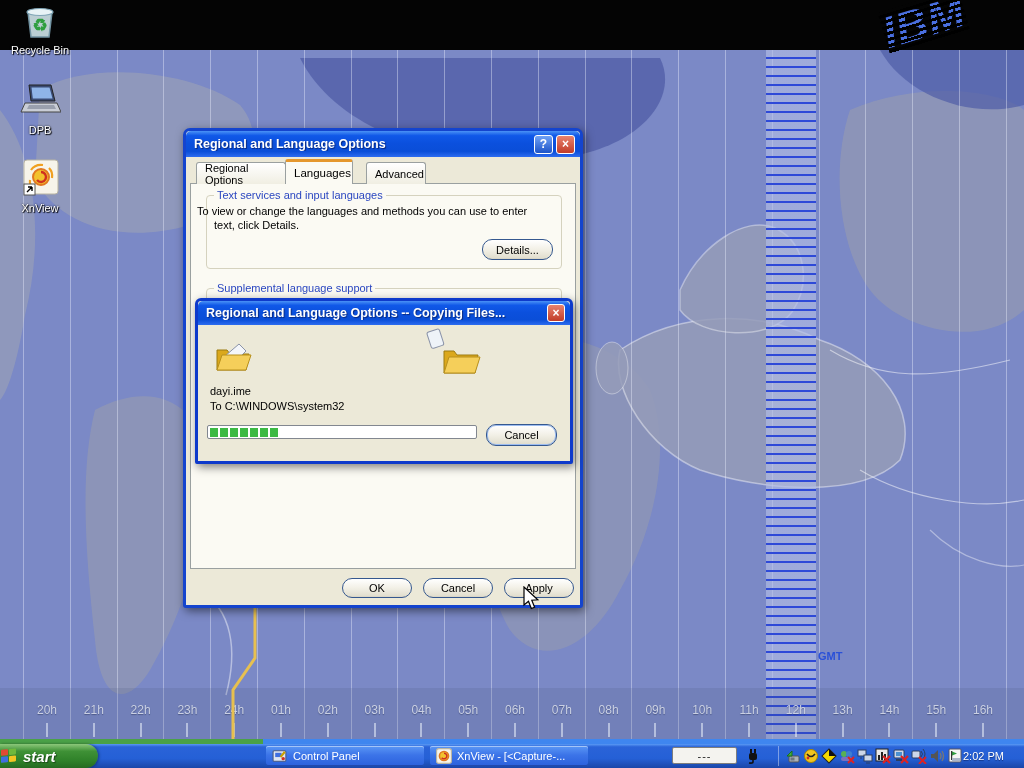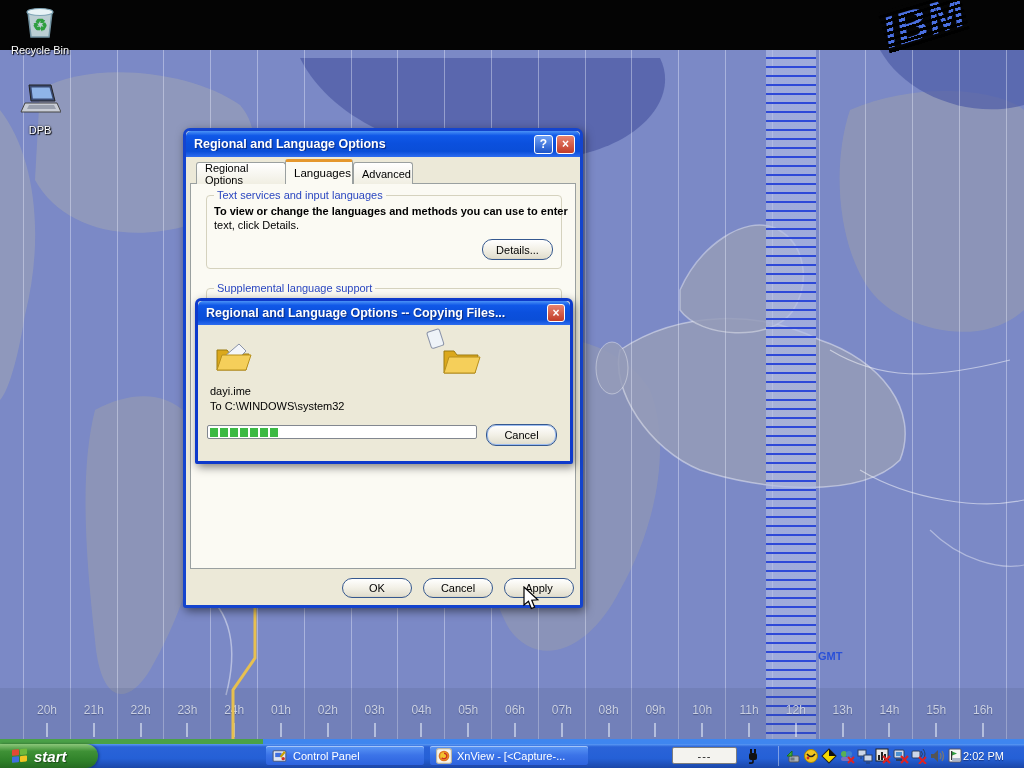--- a/index.html
+++ b/index.html
@@ -58,21 +58,21 @@
 
   
   .pbar { position:absolute; width:270px; height:14px; border:1px solid #828790; border-radius:2px; background:#fff; display:flex; align-items:center; padding:1px 2px; gap:2px; }
   .pblock { width:8px; height:9px; background:#3cb944; }
 
   
   .taskbar { position:absolute; left:0; top:744px; width:1024px; height:24px; z-index:50;
              background:linear-gradient(180deg,#5a9af5 0%,#2a63d8 12%,#2560d6 60%,#1a46a8 100%); }
   .startbtn { position:absolute; left:0; top:0; width:98px; height:24px; border-radius:0 12px 12px 0;
               background:linear-gradient(180deg,#8cc77a 0%,#3f9136 30%,#2f8129 70%,#256b21 100%);
-              box-shadow:1px 0 3px rgba(0,0,0,.4); display:flex; align-items:center; padding-left:12px; gap:5px; }
+              box-shadow:1px 0 3px rgba(0,0,0,.4); display:flex; align-items:center; padding-left:1px; gap:5px; }
   .startbtn .stxt { color:#fff; font-weight:bold; font-style:italic; font-size:15px; text-shadow:1px 1px 1px #1c4a18; }
   .flag { width:17px; height:15px; display:grid; grid-template-columns:7px 7px; grid-template-rows:6px 6px; gap:1px; transform:skewY(-6deg); }
   .flag i { border-radius:1px; }
   .taskbtn { position:absolute; top:2px; height:20px; width:158px; border-radius:2px; display:flex; align-items:center; gap:5px; padding:0 6px;
              background:linear-gradient(180deg,#5a97f5 0%,#3c74e8 45%,#2b61dd 100%); box-shadow:inset 0 1px 0 rgba(255,255,255,.45), inset 0 -1px 0 rgba(0,0,30,.25); }
   .taskbtn .tl { color:#fff; font-size:11px; white-space:nowrap; overflow:hidden; }
   .battbox { position:absolute; left:672px; top:3px; width:65px; height:17px; background:#f4f3ef; border:1px solid #7d7d7d; border-radius:2px;
              color:#222; font-size:11px; display:flex; align-items:center; justify-content:center; letter-spacing:1px; }
   .tray { position:absolute; left:772px; top:0; height:24px; display:flex; align-items:center; gap:2px; padding-left:6px; }
   .tray .sep { width:1px; height:20px; background:rgba(255,255,255,.4); margin-right:4px; }
@@ -173,42 +173,57 @@
   <div class="dicon" style="left:4px; top:82px; z-index:3;">
     <svg class="ic" width="42" height="38" viewBox="0 0 42 38">
       <polygon points="10,3 32,3 36,19 12,19" fill="#3a4a72" stroke="#222" stroke-width="1"></polygon>
       <polygon points="12.5,5.5 30.5,5.5 33.5,16.5 13.8,16.5" fill="#8fb4e8"></polygon>
       <polygon points="6,21 38,21 42,30 2,30" fill="#c9cdd6" stroke="#444" stroke-width="1"></polygon>
       <polygon points="10,23 35,23 37,27 8,27" fill="#9aa0ae"></polygon>
     </svg>
     <span class="lbl">DPB</span>
   </div>
 
+  <div class="dicon" style="left:4px; top:158px; z-index:3;">
+    <svg class="ic" width="38" height="40" viewBox="0 0 38 40">
+      <rect x="3" y="2" width="34" height="34" rx="3" fill="#f7f4ea" stroke="#b9b4a2"></rect>
+      <g stroke="#f0a020" stroke-width="2.2" fill="none">
+        <path d="M10,12 Q14,6 22,7"></path>
+          <path d="M28,10 Q32,14 31,20"></path>
+          <path d="M9,22 Q8,28 14,31"></path>
+      </g>
+      <circle cx="20" cy="19" r="8" fill="#f2c22e" stroke="#e07820" stroke-width="2"></circle>
+      <path d="M20,14 a5,5 0 1 1 -4,8" fill="none" stroke="#d03020" stroke-width="2.4"></path>
+      <rect x="3" y="26" width="11" height="11" fill="#fff" stroke="#555"></rect>
+      <path d="M6,34 L11,29 M11,29 L11,33 M11,29 L7,29" stroke="#000" stroke-width="1.4" fill="none"></path>
+    </svg>
+    <span class="lbl">XnView</span>
+  </div>
 
   <div class="xpwin" style="left:183px; top:128px; width:400px; height:480px; z-index:10;">
     <div class="tbar">
       <span class="ttl">Regional and Language Options</span>
       <span class="capbtn helpb">?</span>
       <span class="capbtn closeb">×</span>
     </div>
 
     <div class="tabpage" style="left:4px; top:52px; width:386px; height:386px;"></div>
     <div class="tab" style="left:10px; width:90px; z-index:2;">
       <span>Regional Options</span>
     </div>
     <div class="tab active" style="left:99px; width:68px;">
       <span>Languages</span>
     </div>
-    <div class="tab" style="left:167px; width:60px; z-index:2;">
+    <div class="tab" style="left:180px; width:60px; z-index:2;">
       <span>Advanced</span>
     </div>
 
     <div class="grpbox" style="left:20px; top:64px; width:356px; height:74px;"></div>
     <span class="grplbl" style="left:28px; top:58px;">Text services and input languages</span>
-    <span class="bodytxt" style="left:28px; top:74px;font-weight:bold;">To view or change the languages and methods you can use to enter</span>
+    <span class="bodytxt" style="left:11px; top:74px;">To view or change the languages and methods you can use to enter</span>
     <span class="bodytxt" style="left:28px; top:88px;">text, click Details.</span>
     <button class="xpbtn" style="left:296px; top:108px; width:71px; height:21px;">Details...</button>
 
     <div class="grpbox" style="left:20px; top:157px; width:356px; height:40px;"></div>
     <span class="grplbl" style="left:28px; top:151px;">Supplemental language support</span>
 
     <button class="xpbtn" style="left:156px; top:447px; width:70px; height:20px;">OK</button>
     <button class="xpbtn" style="left:237px; top:447px; width:70px; height:20px;">Cancel</button>
     <button class="xpbtn" style="left:318px; top:447px; width:70px; height:20px;">Apply</button>
   </div>

